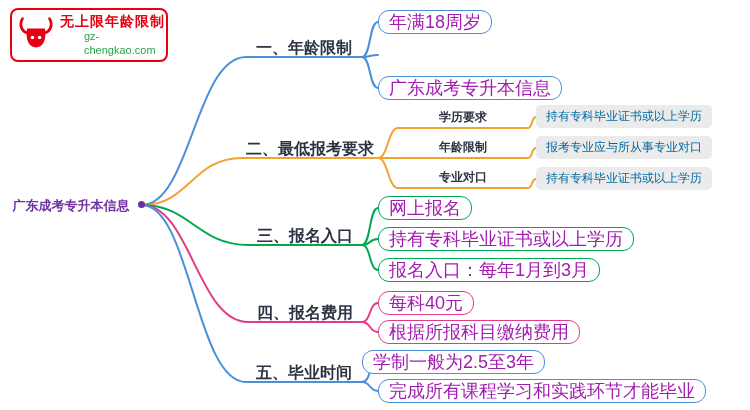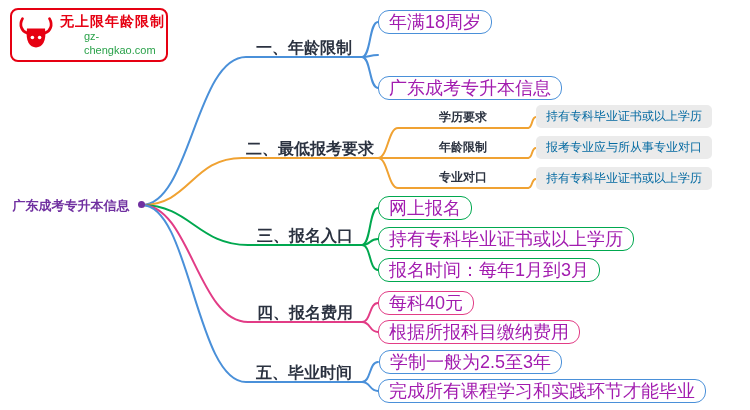--- a/index.html
+++ b/index.html
@@ -105,23 +105,23 @@
   <div class="sub-label" style="left:398px;top:109px;width:130px">学历要求</div>
   <div class="leaf-gray" style="left:536px;top:105px">持有专科毕业证书或以上学历</div>
   <div class="sub-label" style="left:398px;top:139px;width:130px">年龄限制</div>
   <div class="leaf-gray" style="left:536px;top:136px">报考专业应与所从事专业对口</div>
   <div class="sub-label" style="left:398px;top:169px;width:130px">专业对口</div>
   <div class="leaf-gray" style="left:536px;top:167px">持有专科毕业证书或以上学历</div>
 
   <div class="branch-label" style="left:248px;top:226px;width:114px">三、报名入口</div>
   <div class="leaf b-green" style="left:378px;top:196px">网上报名</div>
   <div class="leaf b-green" style="left:378px;top:227px">持有专科毕业证书或以上学历</div>
-  <div class="leaf b-green" style="left:378px;top:258px">报名时间：每年1月到3月</div>
+  <div class="leaf b-green" style="left:378px;top:258px">报名入口：每年1月到3月</div>
 
   <div class="branch-label" style="left:248px;top:303px;width:114px">四、报名费用</div>
   <div class="leaf b-pink" style="left:378px;top:291px">每科40元</div>
   <div class="leaf b-pink" style="left:378px;top:320px">根据所报科目缴纳费用</div>
 
   <div class="branch-label" style="left:246px;top:363px;width:116px">五、毕业时间</div>
-  <div class="leaf b-blue" style="left:379px;top:350px">学制一般为2.5至3年</div>
+  <div class="leaf b-blue" style="left:362px;top:350px">学制一般为2.5至3年</div>
   <div class="leaf b-blue" style="left:378px;top:379px">完成所有课程学习和实践环节才能毕业</div>
 
 </div>
 
 </body></html>

